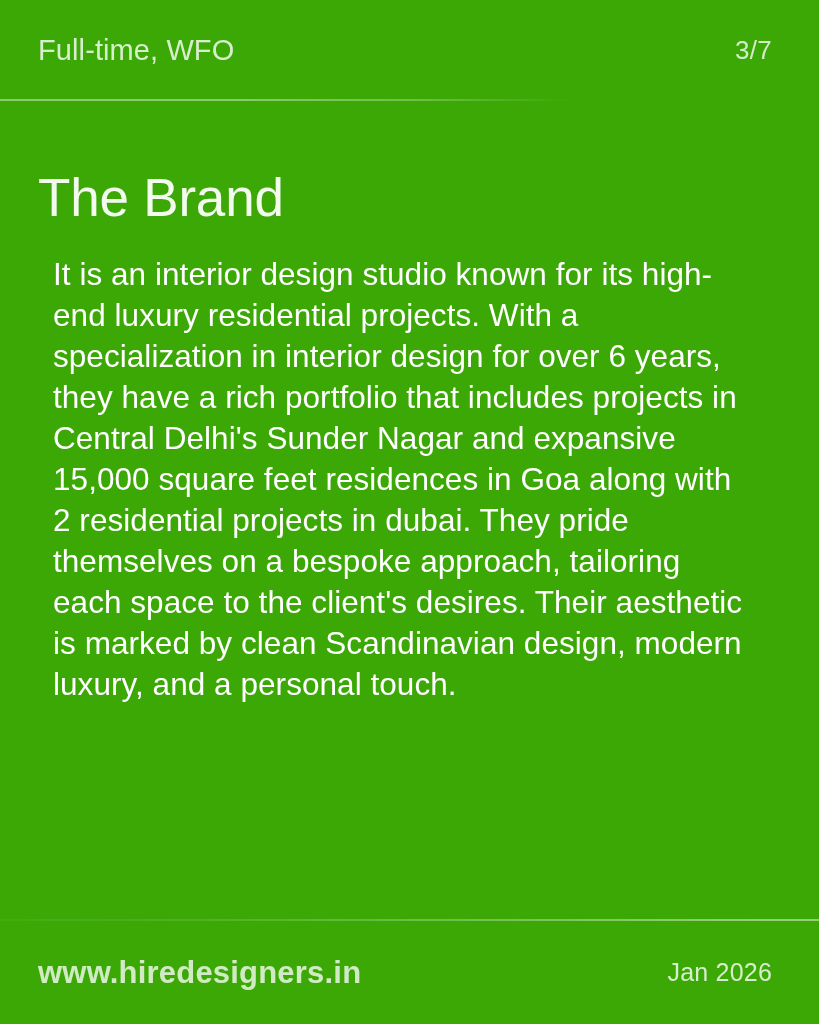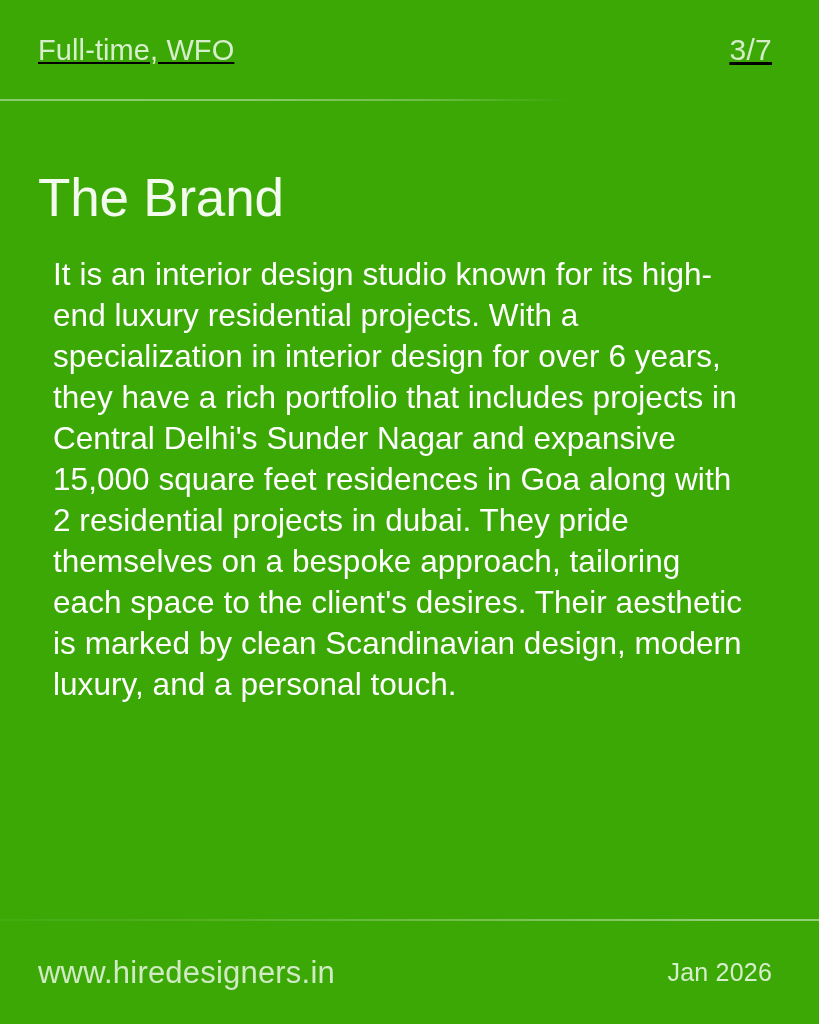--- a/index.html
+++ b/index.html
@@ -25,33 +25,32 @@
     position: absolute;
     top: 0;
     left: 0;
     right: 0;
     height: 100px;
     display: flex;
     align-items: center;
     justify-content: space-between;
     padding: 0 47px 0 38px;
     box-sizing: border-box;
-    text-decoration: underline;
   }
 
   .header-meta {
     font-size: 29px;
     line-height: 1;
     letter-spacing: 0.1px;
     color: rgba(255, 255, 255, 0.80);
     white-space: nowrap;
   }
 
   .header-page {
-    font-size: 30px;
+    font-size: 26px;
     line-height: 1;
     letter-spacing: 0.3px;
     color: rgba(255, 255, 255, 0.78);
     white-space: nowrap;
     margin-left: 23px;
   }
 
   .header-rule {
     position: absolute;
     top: 99px;
@@ -131,20 +130,21 @@
     box-sizing: border-box;
   }
 
   .footer-url {
     font-size: 31px;
     line-height: 1;
     letter-spacing: 0.2px;
     color: rgba(255, 255, 255, 0.76);
     white-space: nowrap;
     text-decoration: none;
+    font-weight: bold;
   }
 
   .footer-date {
     font-size: 25px;
     line-height: 1;
     letter-spacing: 0.2px;
     color: rgba(255, 255, 255, 0.80);
     white-space: nowrap;
   }
 </style>

